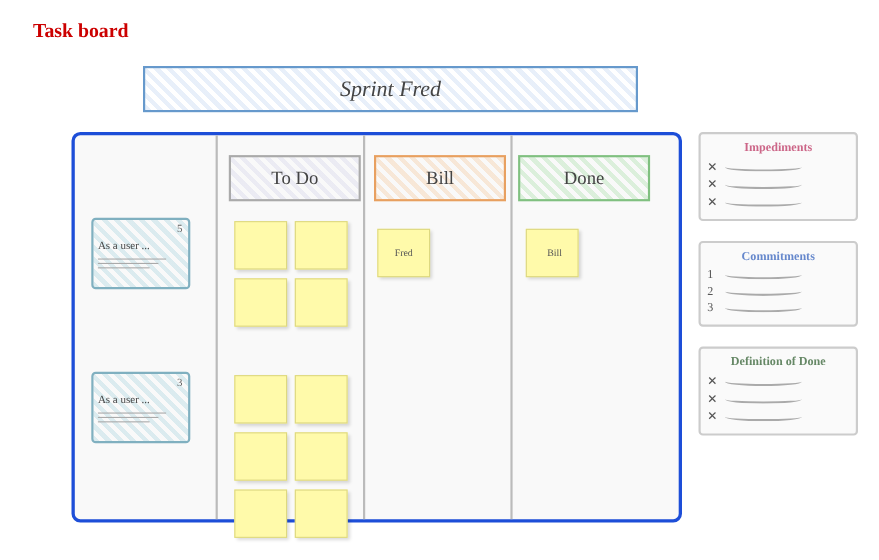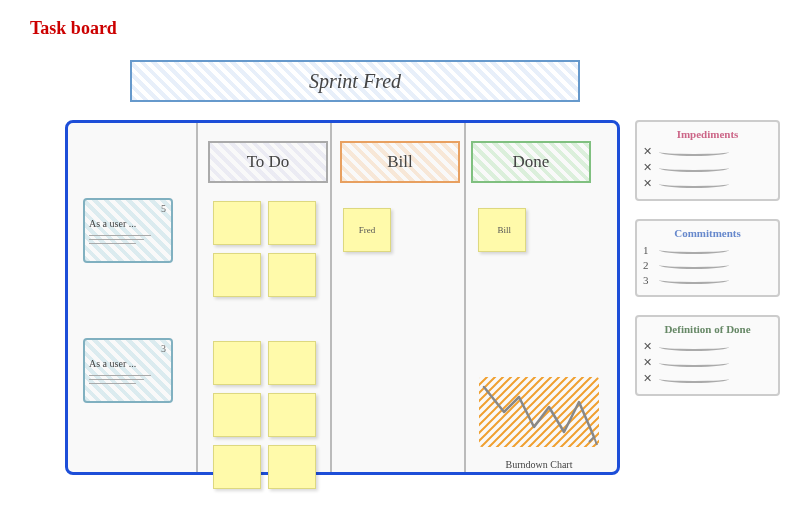--- a/index.html
+++ b/index.html
@@ -310,37 +310,20 @@
   <div class="sticky" style="top: 322px; left: 200px;"></div>
 
   <div class="sticky" style="top: 85px; left: 275px; display:flex; align-items:center; justify-content:center;">
     <span style="font-size:9px; color:#555;">Fred</span>
   </div>
 
   <div class="sticky" style="top: 85px; left: 410px; display:flex; align-items:center; justify-content:flex-end;">
     <span style="font-size:9px; color:#555;">Bill</span>
   </div>
 
-  <div class="burndown-area">
-    <svg width="120" height="75">
-
-      <defs>
-        <pattern id="hatch" patternUnits="userSpaceOnUse" width="8" height="8">
-          <path d="M-1,1 l2,-2 M0,8 l8,-8 M7,9 l2,-2" stroke="#f0a030" stroke-width="2"></path>
-        </pattern>
-      </defs>
-      <rect x="0" y="0" width="120" height="70" fill="url(#hatch)" rx="3"></rect>
-
-      <polyline points="5,10 25,35 40,20 55,50 70,30 85,55 100,25 115,60" fill="none" stroke="#888" stroke-width="2.5" stroke-linecap="round" stroke-linejoin="round"></polyline>
-
-      <line x1="115" y1="60" x2="118" y2="68" stroke="#888" stroke-width="2"></line>
-      <line x1="115" y1="60" x2="110" y2="65" stroke="#888" stroke-width="2"></line>
-    </svg>
-    <div class="burndown-label">Burndown Chart</div>
-  </div>
 
 </div>
 
 <div class="right-panel">
 
   <div class="panel-card">
     <div class="panel-card-title impediments-title">Impediments</div>
     <div class="panel-row">
       <span class="x-mark">✕</span>
       <div class="line-squiggle"></div>

